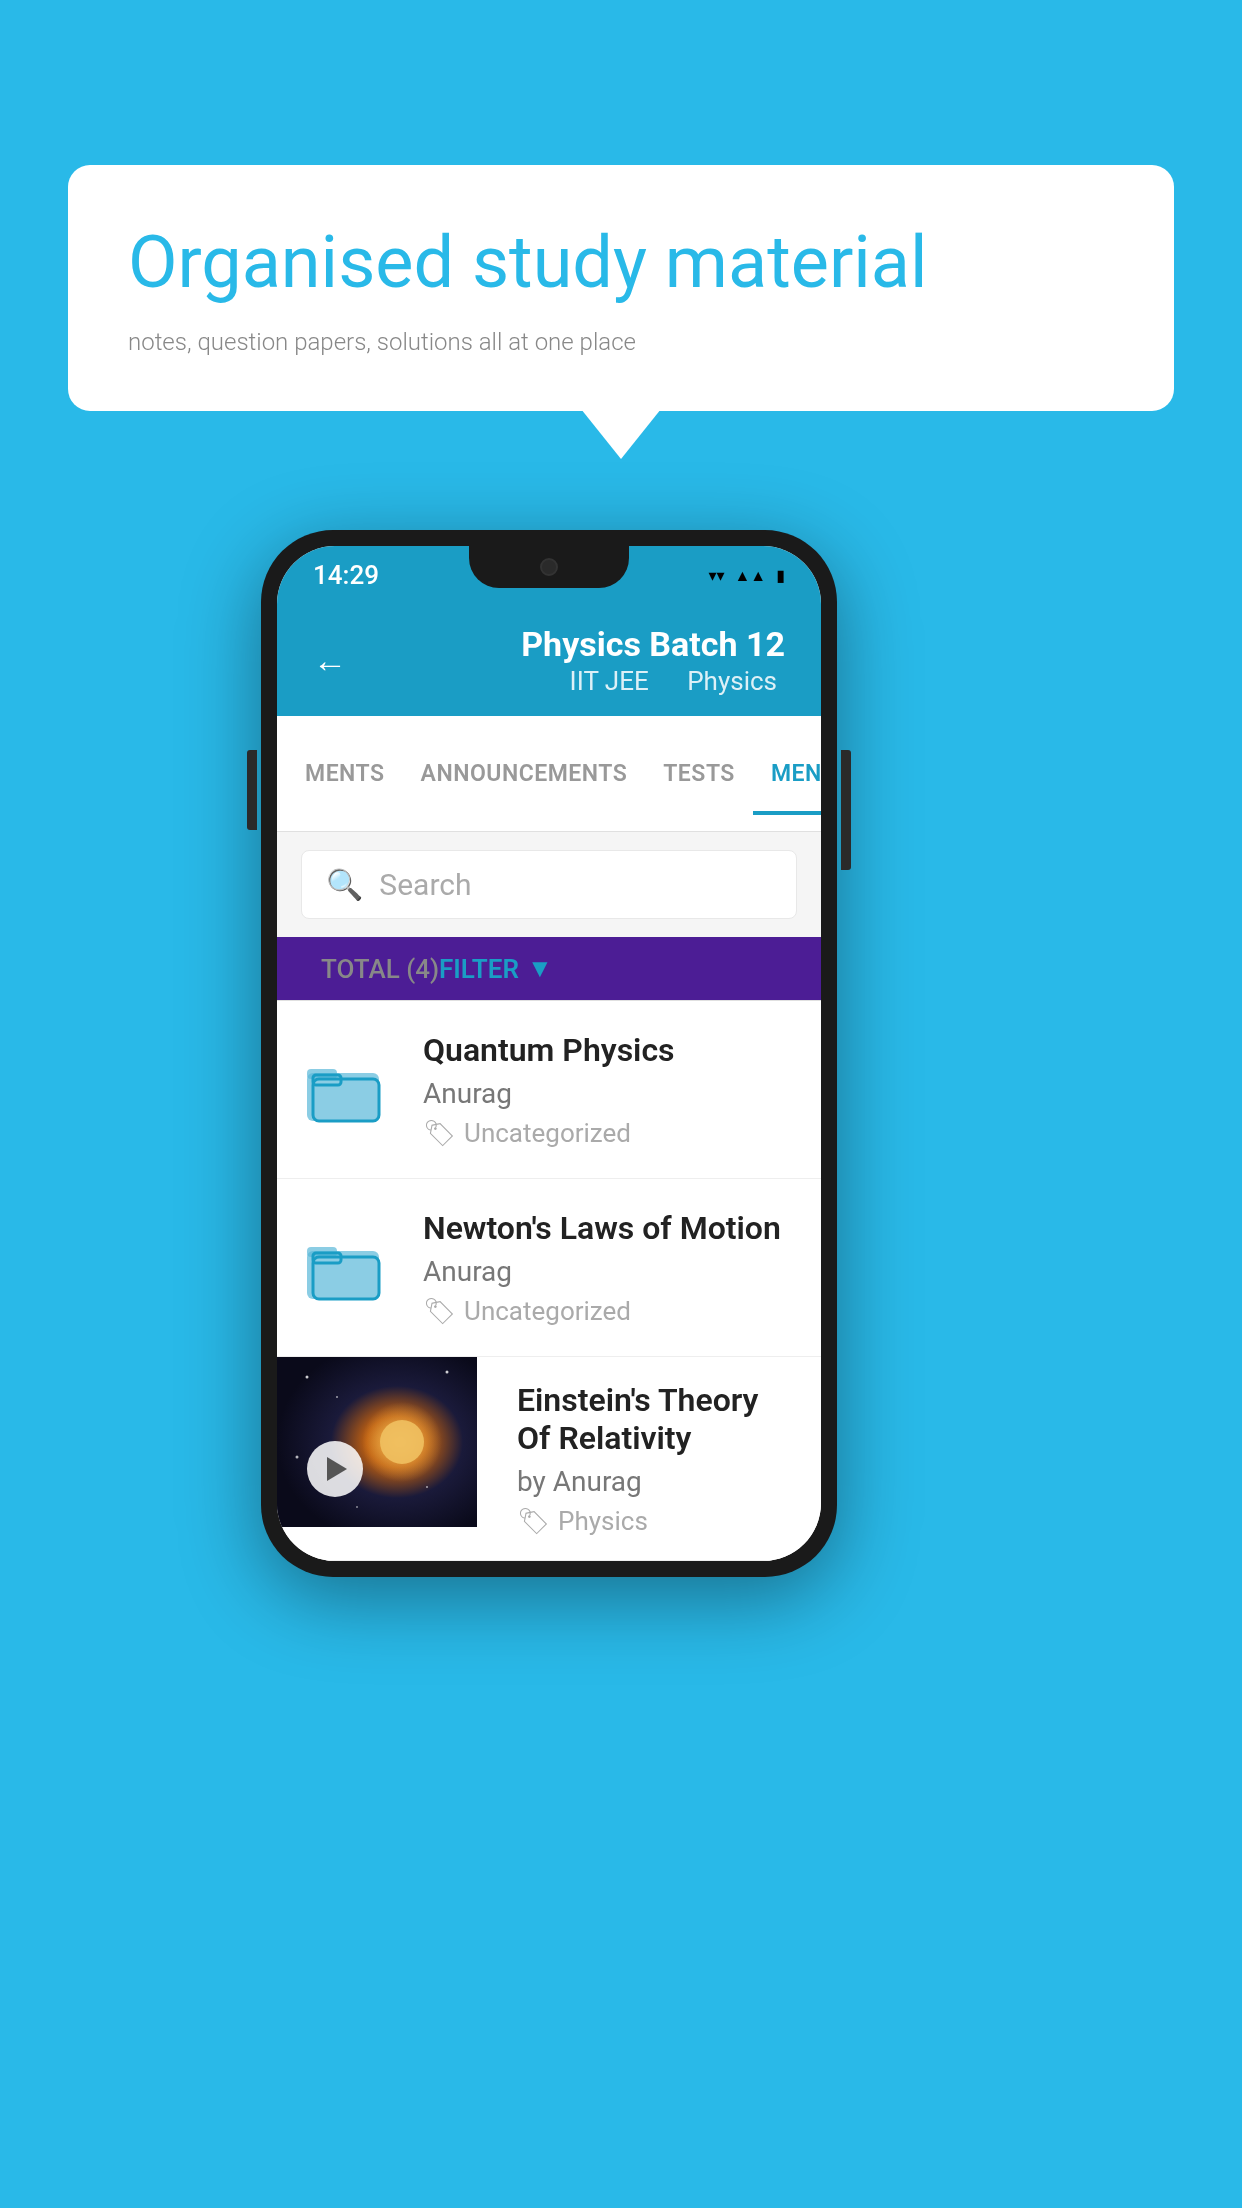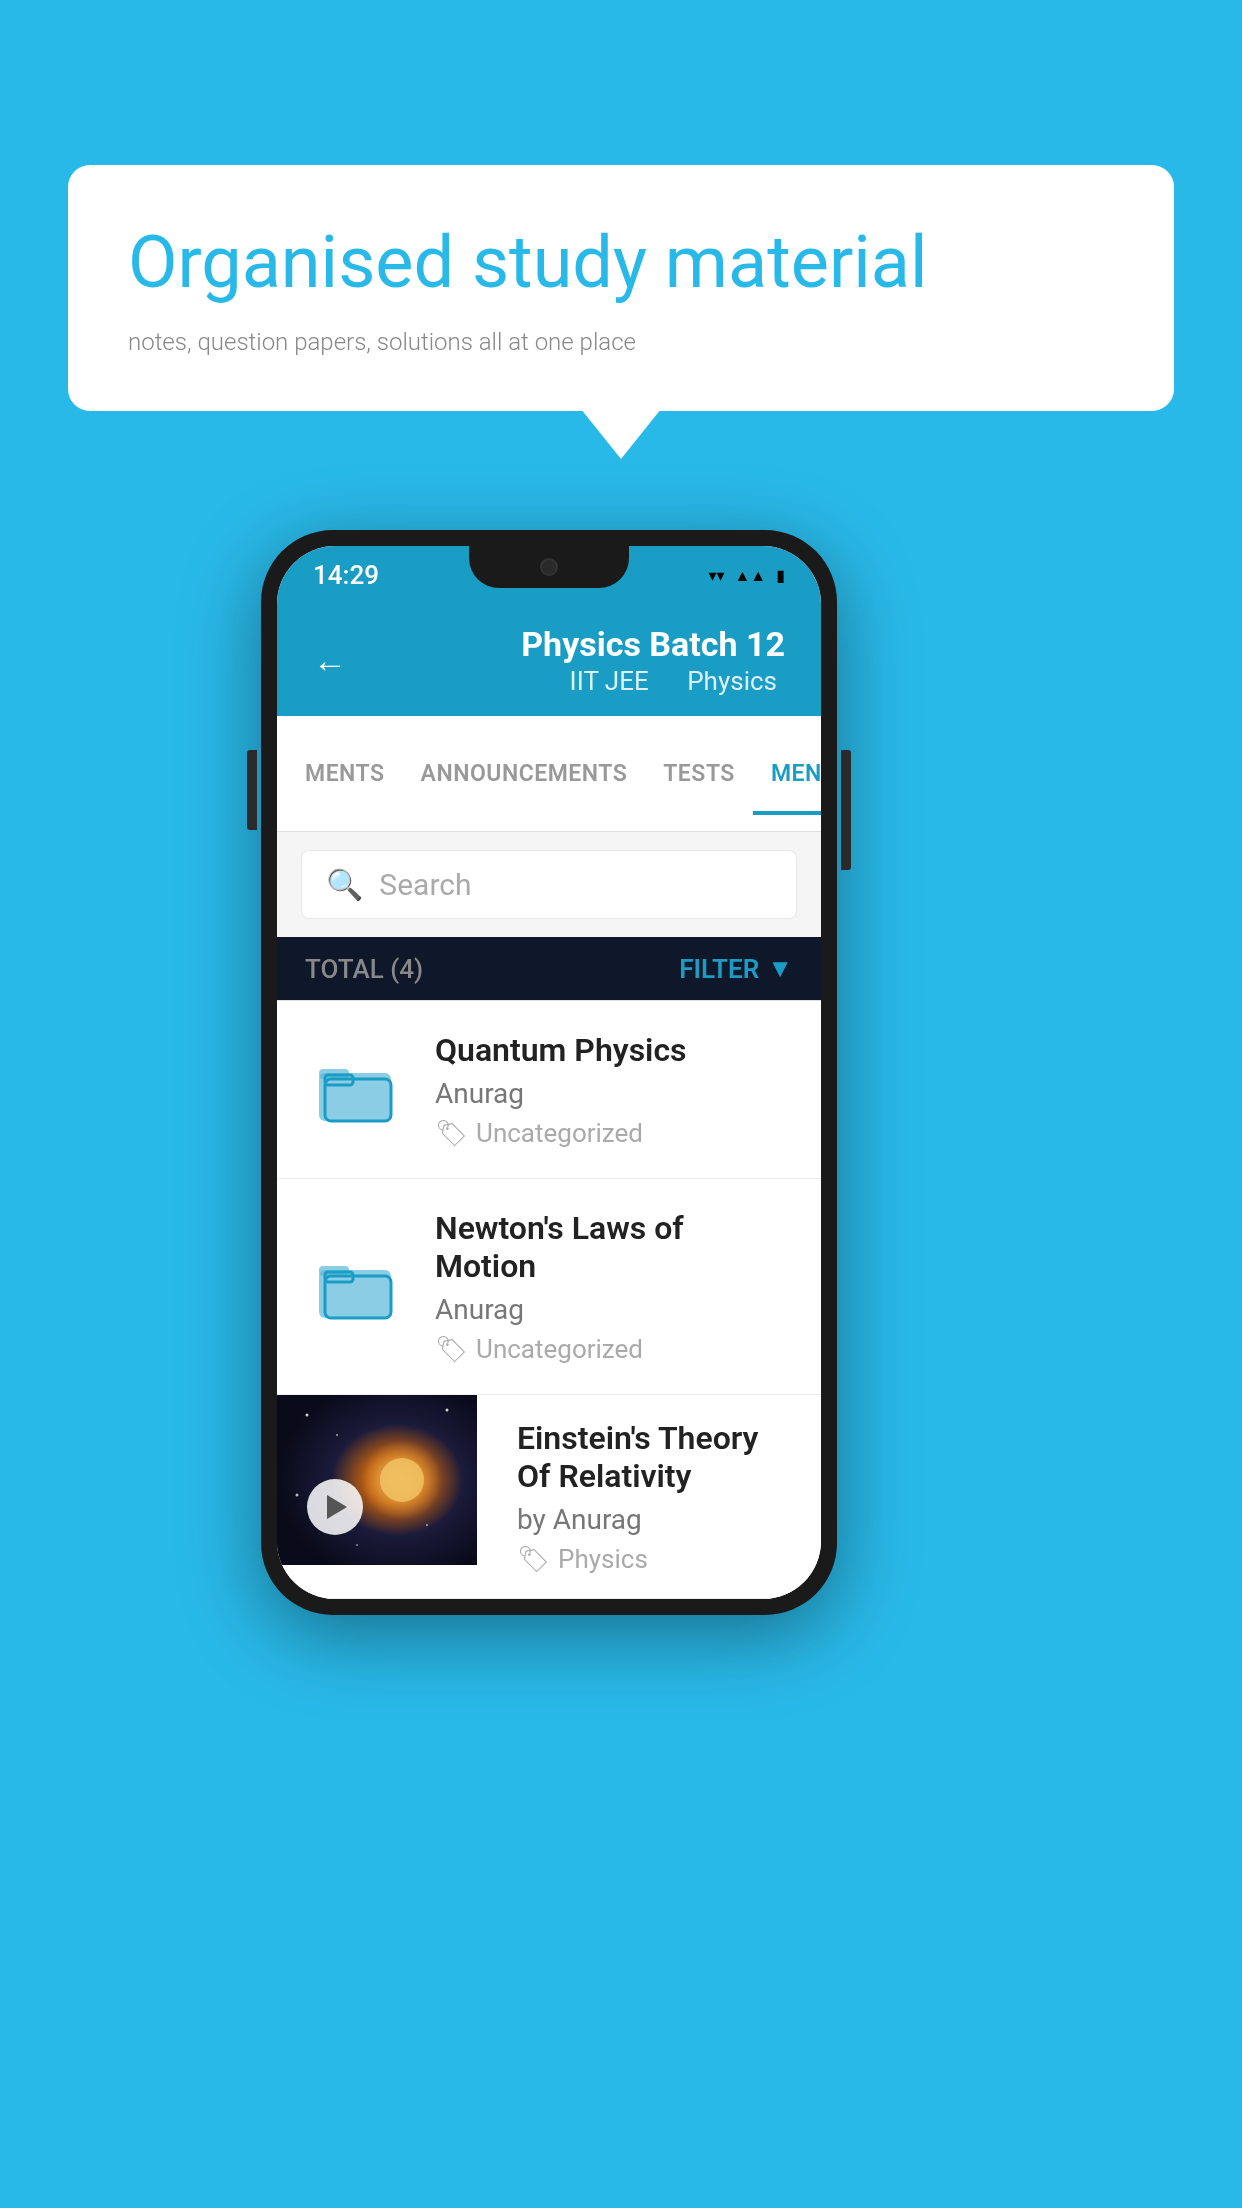--- a/index.html
+++ b/index.html
@@ -239,24 +239,24 @@
       margin-right: 16px;
     }
 
     .search-placeholder {
       color: #aaa;
       font-size: 30px;
     }
 
     
     .filter-row {
-      background: #0f172a;
-      padding: 16px 28px;
-      display: flex;
-      justify-content: space-between;
+      background: #4c1d95;
+      padding: 16px 44px;
+      display: flex;
+      justify-content: flex-start;
       align-items: center;
       border-bottom: 1px solid #e0e0e0;
     }
 
     .total-label {
       color: #888;
       font-size: 26px;
       font-weight: 500;
     }
 
@@ -276,21 +276,21 @@
     }
 
     
     .video-list {
       background: white;
     }
 
     .video-item {
       display: flex;
       align-items: center;
-      padding: 30px 40px;
+      padding: 30px 28px;
       border-bottom: 1px solid #eeeeee;
     }
 
     .video-icon-wrap {
       width: 90px;
       margin-right: 28px;
       flex-shrink: 0;
     }
 
     .folder-icon {

